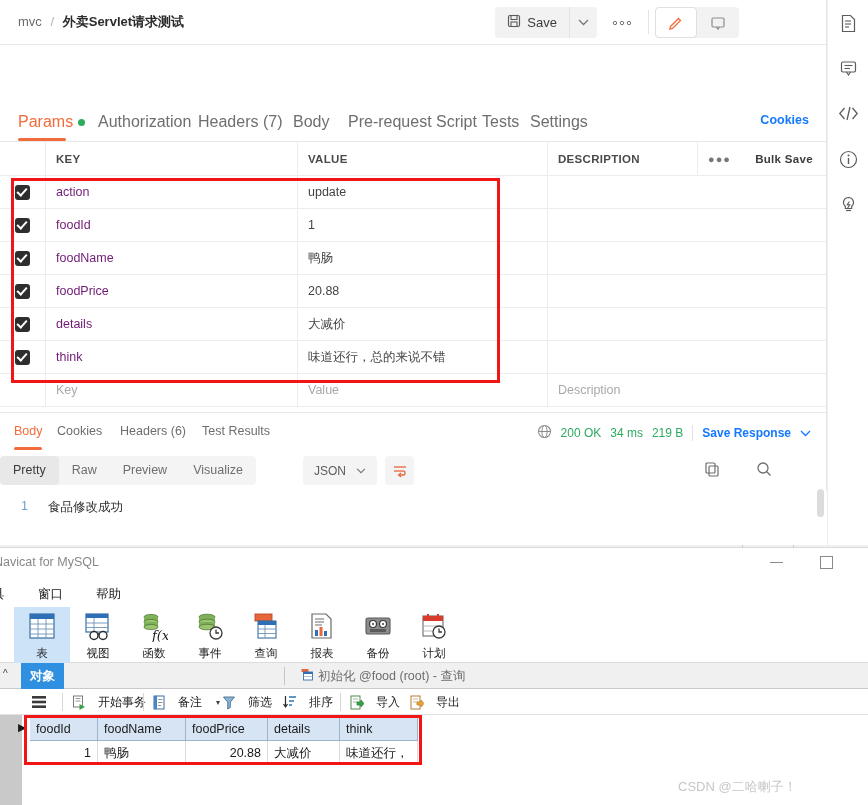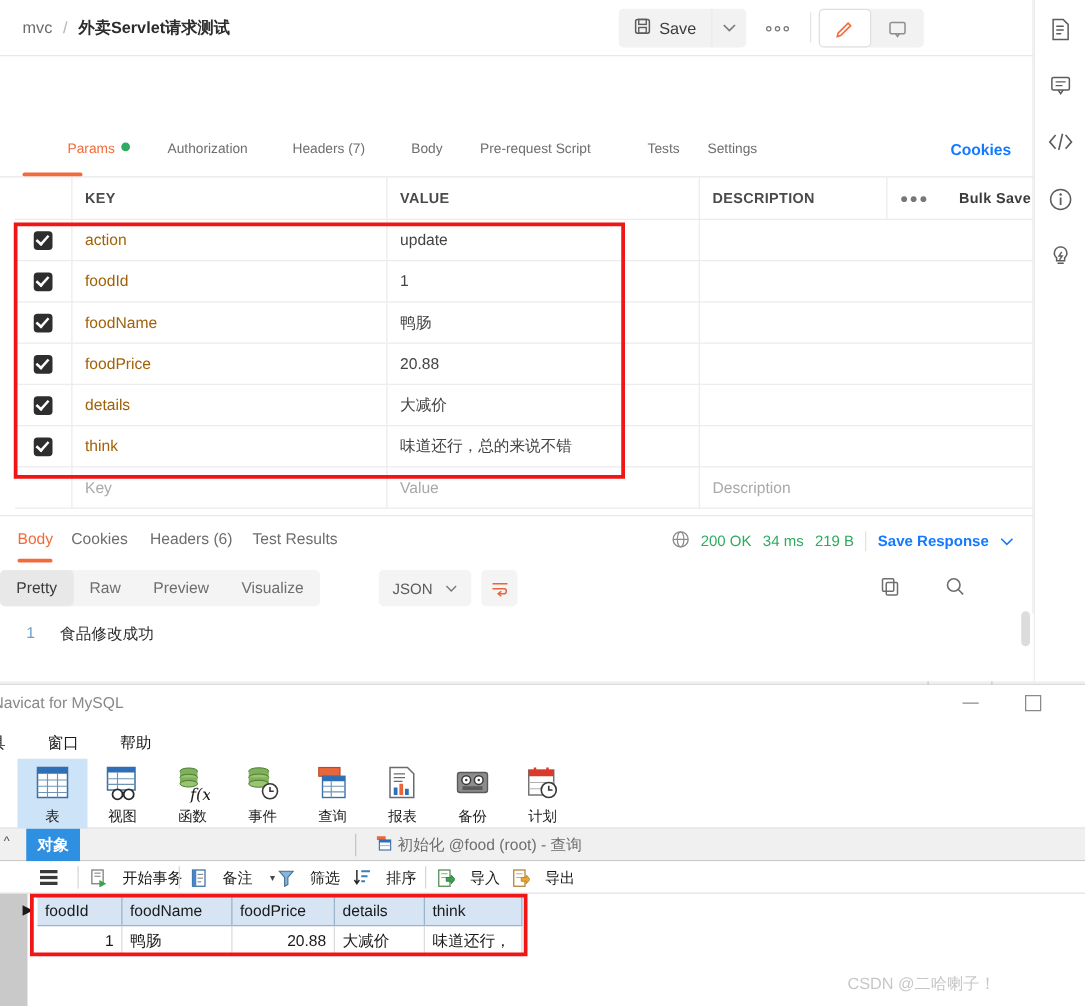--- a/index.html
+++ b/index.html
@@ -46,32 +46,32 @@
   .url-text { font-size: 12.5px; color: #4a4a4a; white-space: nowrap; }
   .send-btn { position: absolute; left: 707px; top: 10px; width: 75px; height: 38px; background: #1479ff;
     border-radius: 4px 0 0 4px; color: #fff; font-size: 14px; font-weight: bold;
     display: flex; align-items: center; justify-content: center; border: none; font-family: inherit; }
   .send-caret { position: absolute; left: 782px; top: 10px; width: 30px; height: 38px; background: #1479ff;
     border-radius: 0 4px 4px 0; display: flex; align-items: center; justify-content: center;
     border-left: 1px solid #3a8dff; }
 
   
   .req-tabs { position: absolute; left: 0; top: 105px; width: 827px; height: 37px; border-bottom: 1px solid #e8e8e8; }
-  .rt { position: absolute; top: 8px; font-size: 11px; color: #6e6e6e; white-space: nowrap; margin-left: 36px; }
+  .rt { position: absolute; top: 8px; font-size: 16px; color: #6e6e6e; white-space: nowrap; }
   .rt.active { color: #f26b3a; }
   .rt .dot { display: inline-block; width: 7px; height: 7px; border-radius: 50%; background: #2dab5f; margin-left: 5px; vertical-align: 1px; }
   .rt-underline { position: absolute; top: 33px; height: 3px; background: #f26b3a; border-radius: 2px; }
   .cookies-link { position: absolute; right: 18px; top: 8px; font-size: 12.5px; color: #1479ff; font-weight: bold; }
 
   
-  .ptable { position: absolute; left: 12px; top: 142px; width: 827px; }
+  .ptable { position: absolute; left: 0; top: 142px; width: 827px; }
   .prow { display: flex; height: 33px; border-bottom: 1px solid #ececec; align-items: center; }
   .prow.head { height: 34px; font-size: 11.5px; font-weight: bold; color: #4a4a4a; letter-spacing: .3px; }
   .c-chk { width: 45px; display: flex; align-items: center; justify-content: center; flex: none; }
-  .c-key { width: 252px; padding-left: 10px; flex: none; font-size: 12.5px; color: #a16207; overflow: hidden; white-space: nowrap; }
+  .c-key { width: 252px; padding-left: 10px; flex: none; font-size: 12.5px; color: #701a75; overflow: hidden; white-space: nowrap; }
   .c-val { width: 250px; padding-left: 10px; flex: none; font-size: 12.5px; color: #444; overflow: hidden; white-space: nowrap; }
   .c-desc { flex: 1; padding-left: 10px; font-size: 12.5px; color: #444; overflow: hidden; white-space: nowrap; }
   .prow.head .c-key, .prow.head .c-val, .prow.head .c-desc { color: #4a4a4a; font-size: 11.5px; }
   .prow .c-key, .prow .c-val, .prow .c-desc { border-left: 1px solid #ececec; height: 33px; line-height: 33px; }
   .prow.head .c-key, .prow.head .c-val, .prow.head .c-desc { border-left: 1px solid #ececec; height: 34px; line-height: 34px; }
   .prow.placeholder .c-key, .prow.placeholder .c-val, .prow.placeholder .c-desc { color: #a9a9a9; }
   .hdr-dots { width: 44px; flex: none; border-left: 1px solid #ececec; height: 34px; line-height: 34px;
     text-align: center; color: #777; font-size: 11px; letter-spacing: 1px; }
   .hdr-bulk { width: 86px; flex: none; height: 34px; line-height: 34px; text-align: center;
     font-size: 11.5px; font-weight: bold; color: #3c3c3c; }

